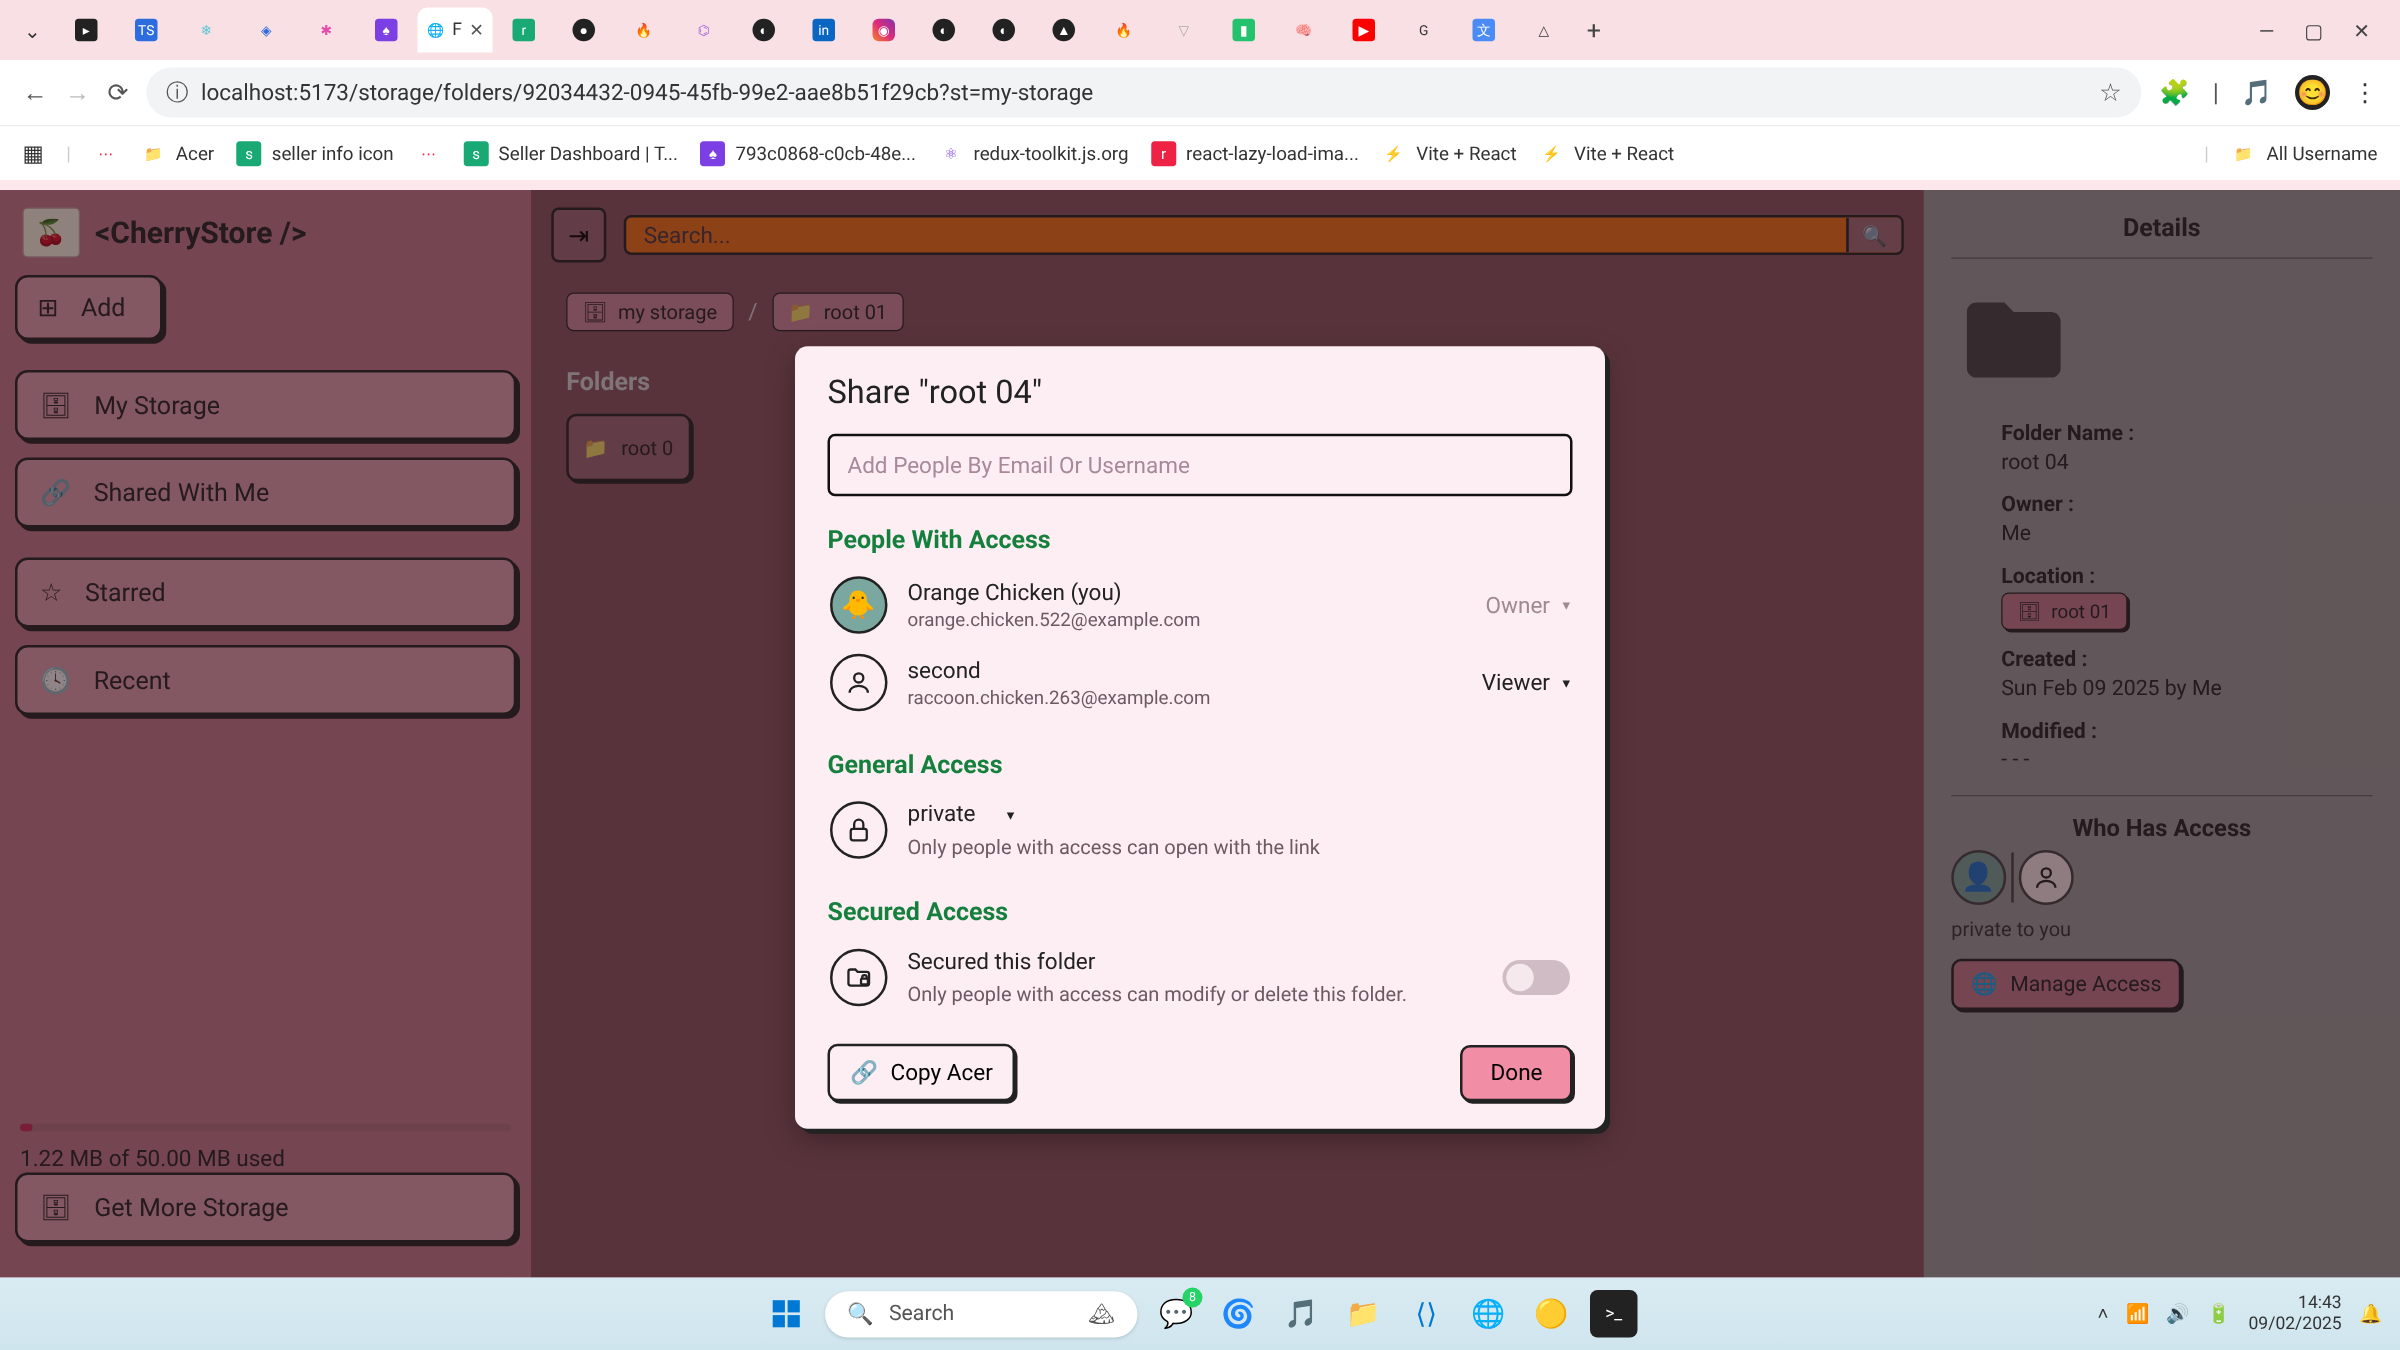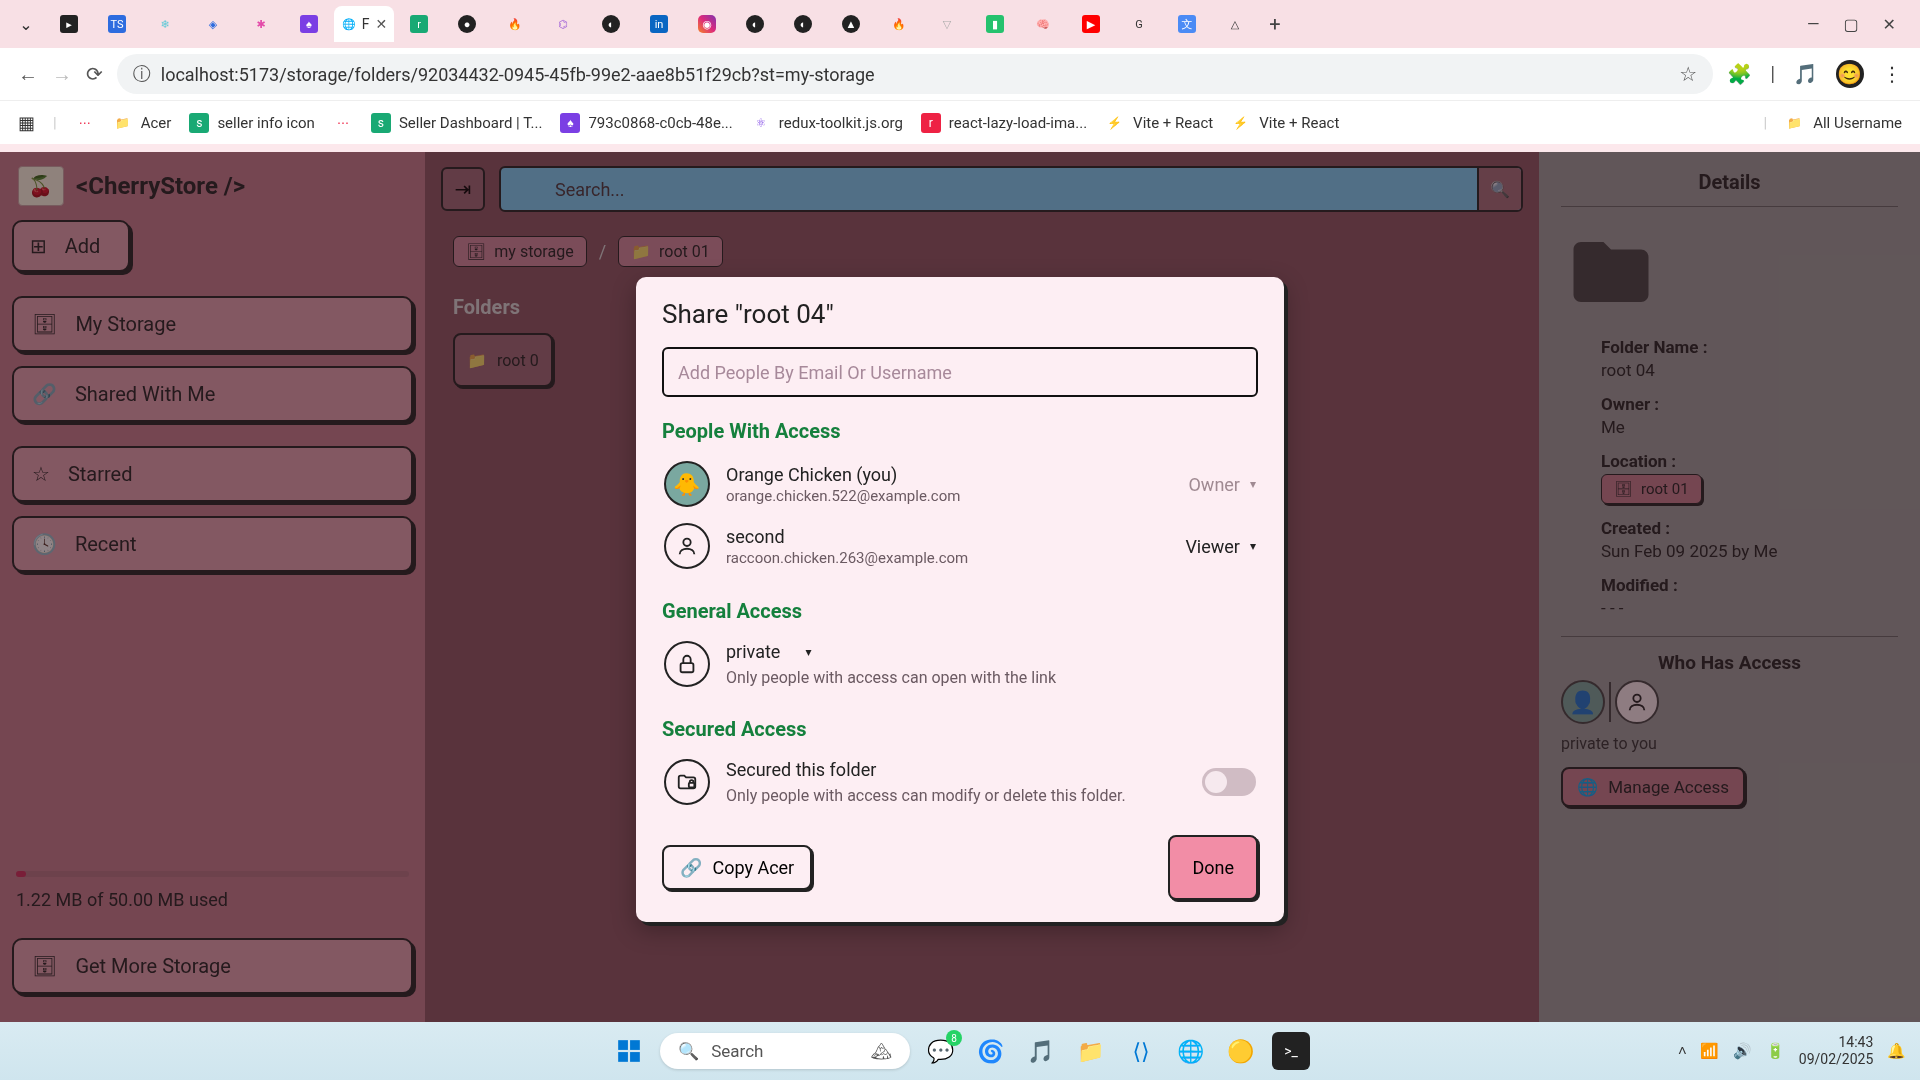--- a/index.html
+++ b/index.html
@@ -37,26 +37,26 @@
 .dimmer { position: absolute; inset: 0; background: rgba(40,20,25,0.52); z-index: 5; }
 
 .sidebar { width: 425px; background: #c97d8f; display: flex; flex-direction: column; padding: 0 12px; }
 .brand-row { display: flex; align-items: center; gap: 12px; padding: 14px 6px; font-size: 24px; font-weight: 700; color: #222; }
 .brand-logo { width: 46px; height: 40px; background: #fffbe8; border: 1px solid #caa; border-radius: 4px; display:flex; align-items:center; justify-content:center; font-size:20px; }
 .sb-btn { border: 2px solid #222; border-radius: 10px; background: #e7a3b2; padding: 14px 18px; display: flex; align-items: center; gap: 18px; font-size: 20px; color: #222; cursor: pointer; box-shadow: 3px 3px 0 #222; margin-bottom: 14px; }
 .sb-btn.small { width: 118px; padding: 12px 16px; }
 .sb-group { margin-top: 10px; }
 .storage-bar { height: 6px; background: #b87585; margin: 6px 4px 8px; border-radius: 3px; position: relative; }
 .storage-bar .fill { position:absolute; left:0; top:0; bottom:0; width:2.5%; background:#d12a5a; border-radius:3px; }
-.storage-text { font-size: 18px; color: #222; padding: 4px 4px 28px; }
+.storage-text { font-size: 18px; color: #222; padding: 4px 4px 0; }
 
 .main-col { flex: 1; background: #8e5663; padding: 0 16px; }
 .top-row { display: flex; align-items: center; gap: 14px; padding: 14px 0; }
 .panel-toggle { width: 44px; height: 44px; border: 2px solid #222; border-radius: 6px; background: #a16a77; display:flex; align-items:center; justify-content:center; font-size:20px; cursor:pointer; }
-.search-wrap { flex: 1; display: flex; height: 46px; border: 2px solid #222; border-radius: 6px; overflow: hidden; background: #7dd3fc; padding-left: 40px; }
+.search-wrap { flex: 1; display: flex; height: 32px; border: 2px solid #222; border-radius: 6px; overflow: hidden; background: #f97316; }
 .search-wrap input { flex: 1; background: transparent; border: none; padding: 0 14px; font-size: 18px; color: #333; outline: none; }
 .search-wrap input::placeholder { color: #4a3a3f; }
 .search-wrap .sbtn { width: 44px; border-left: 2px solid #222; display:flex; align-items:center; justify-content:center; background:#a86f7c; cursor:pointer; }
 .crumbs { display: flex; align-items: center; gap: 12px; padding: 10px 12px; font-size: 16px; }
 .crumb { background: #d68aa0; border: 1px solid #222; border-radius: 6px; padding: 5px 12px; display:flex; align-items:center; gap:8px; color:#222; cursor:pointer; }
 .crumb-sep { color: #ddd; font-size: 18px; }
 .section-h { font-size: 20px; font-weight: 700; color: #ddd; padding: 18px 12px 14px; }
 .folder-card { width: 100px; height: 54px; border: 2px solid #222; border-radius: 8px; background: #a16a77; display:flex; align-items:center; gap:10px; padding:0 12px; font-size:16px; color:#222; cursor:pointer; margin-left:12px; box-shadow: 2px 2px 0 #222; }
 
 .details-pane { width: 381px; background: #9f9f9f; padding: 18px 22px; display:flex; flex-direction:column; }
@@ -89,21 +89,21 @@
 .person-email { font-size: 15px; color: #6b5a62; margin-top:2px; }
 .role-sel { display:flex; align-items:center; gap:10px; font-size: 18px; color: #222; cursor:pointer; }
 .role-sel.dim { color: #a08a92; }
 .role-sel .caret { font-size: 12px; }
 .ga-row .person-info .person-name { display:flex; align-items:center; gap:25px; }
 .ga-desc { font-size: 16px; color: #6b5a62; margin-top: 6px; }
 .toggle { width: 54px; height: 28px; border-radius: 14px; background: #d0bcc4; position: relative; cursor:pointer; }
 .toggle .knob { position:absolute; left:3px; top:3px; width:22px; height:22px; border-radius:50%; background:#f6e9ee; }
 .dlg-actions { display:flex; justify-content: space-between; align-items:center; margin-top: 22px; }
 .copy-btn { display:flex; align-items:center; gap:10px; border:2px solid #222; border-radius:8px; padding:10px 16px; font-size:18px; background:#fdeef3; box-shadow: 2px 2px 0 #222; cursor:pointer; }
-.done-btn { border:2px solid #222; border-radius:8px; padding:20px 22px; font-size:18px; background:#f28da6; box-shadow: 2px 2px 0 #222; cursor:pointer; }
+.done-btn { border:2px solid #222; border-radius:8px; padding:10px 22px; font-size:18px; background:#f28da6; box-shadow: 2px 2px 0 #222; cursor:pointer; }
 
 
 .taskbar { position:absolute; bottom:0; left:0; right:0; height:58px; background: linear-gradient(#d9ebf2,#cfe5ee); display:flex; align-items:center; padding:0 14px; gap:14px; z-index:20; }
 .taskbar .center { position:absolute; left:50%; transform:translateX(-50%); display:flex; align-items:center; gap:12px; }
 .taskbar .search-box { display:flex; align-items:center; gap:12px; background:#fff; border-radius:22px; padding:8px 18px; width:250px; font-size:17px; color:#555; box-shadow: 0 1px 3px rgba(0,0,0,0.15); }
 .tb-icon { width:38px; height:38px; border-radius:6px; display:flex; align-items:center; justify-content:center; font-size:22px; cursor:pointer; }
 .taskbar .right { margin-left:auto; display:flex; align-items:center; gap:14px; font-size:15px; color:#333; }
 .taskbar .clock { text-align:right; line-height:1.2; font-size:14px; }
 
 svg { display:block; }

